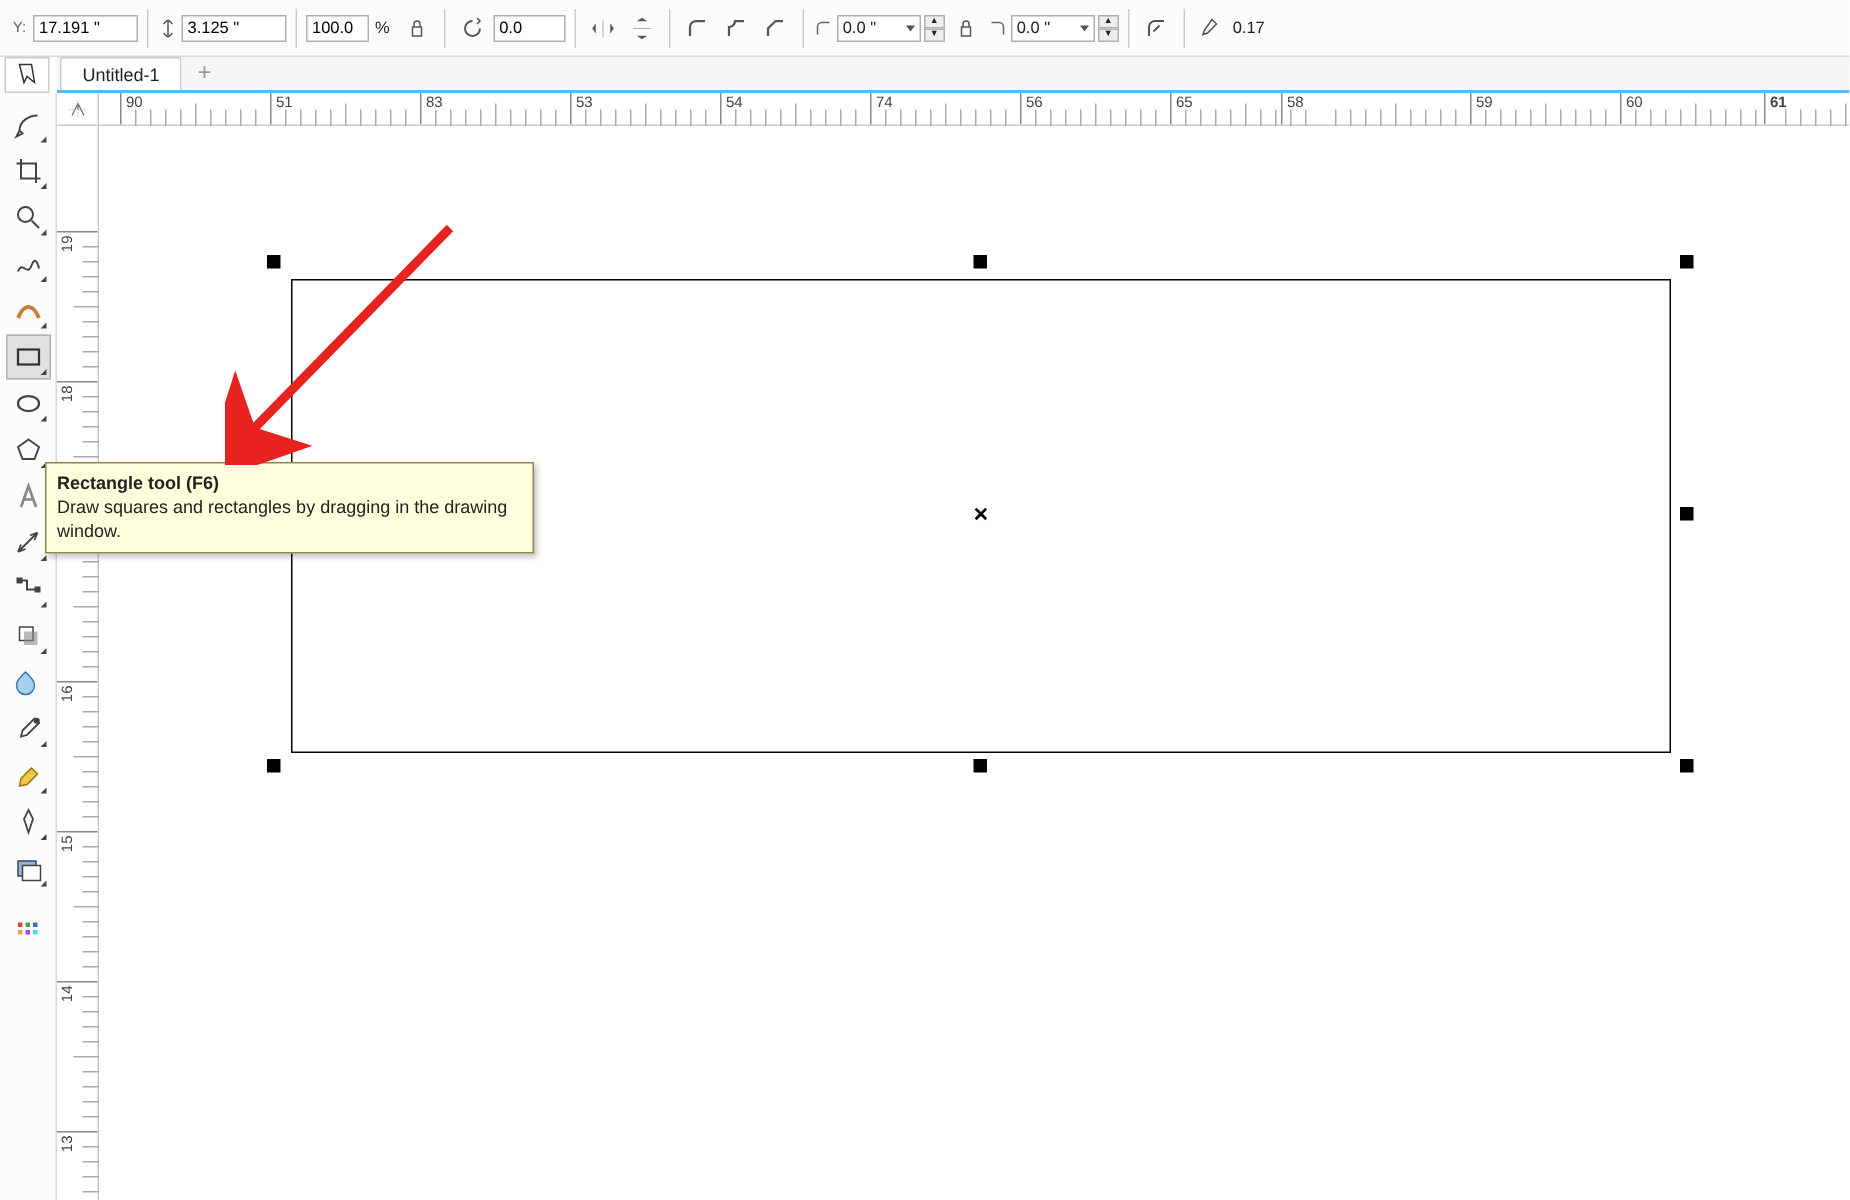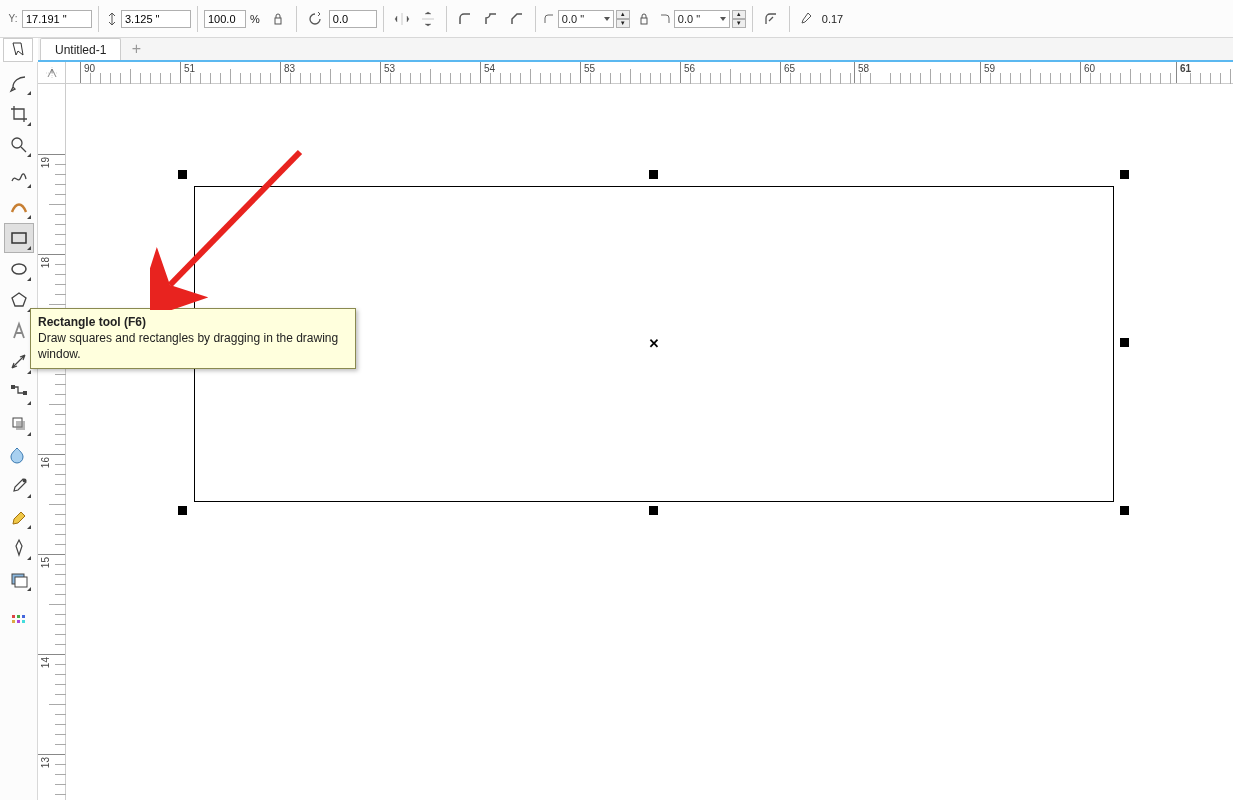--- a/index.html
+++ b/index.html
@@ -364,21 +364,21 @@
     <div class="minor" style="left: 424px;"></div>
     <div class="minor" style="left: 434px;"></div>
     <div class="minor" style="left: 444px;"></div>
     <div class="minor" style="left: 454px;"></div>
     <div class="minor" style="left: 464px; top: 7px; height: 15px;"></div>
     <div class="minor" style="left: 474px;"></div>
     <div class="minor" style="left: 484px;"></div>
     <div class="minor" style="left: 494px;"></div>
     <div class="minor" style="left: 504px;"></div>
     <div class="major" style="left: 514px;">
-      <span>55</span>
+      <span>74</span>
     </div>
     <div class="minor" style="left: 524px;"></div>
     <div class="minor" style="left: 534px;"></div>
     <div class="minor" style="left: 544px;"></div>
     <div class="minor" style="left: 554px;"></div>
     <div class="minor" style="left: 564px; top: 7px; height: 15px;"></div>
     <div class="minor" style="left: 574px;"></div>
     <div class="minor" style="left: 584px;"></div>
     <div class="minor" style="left: 594px;"></div>
     <div class="minor" style="left: 604px;"></div>

